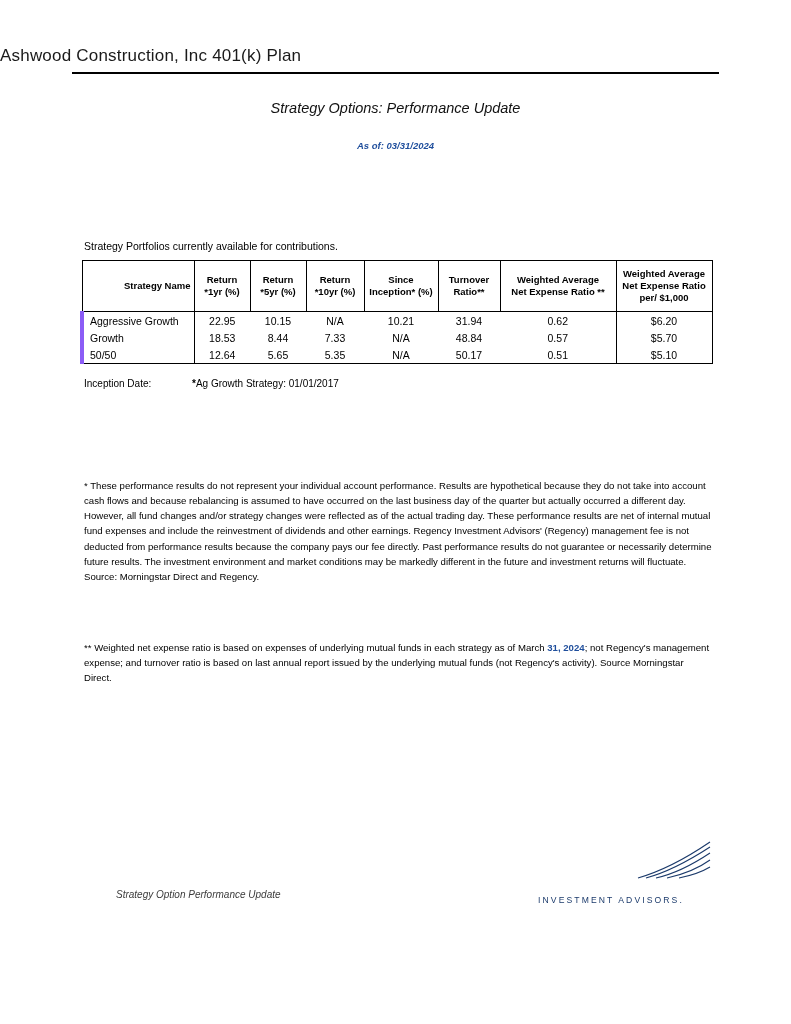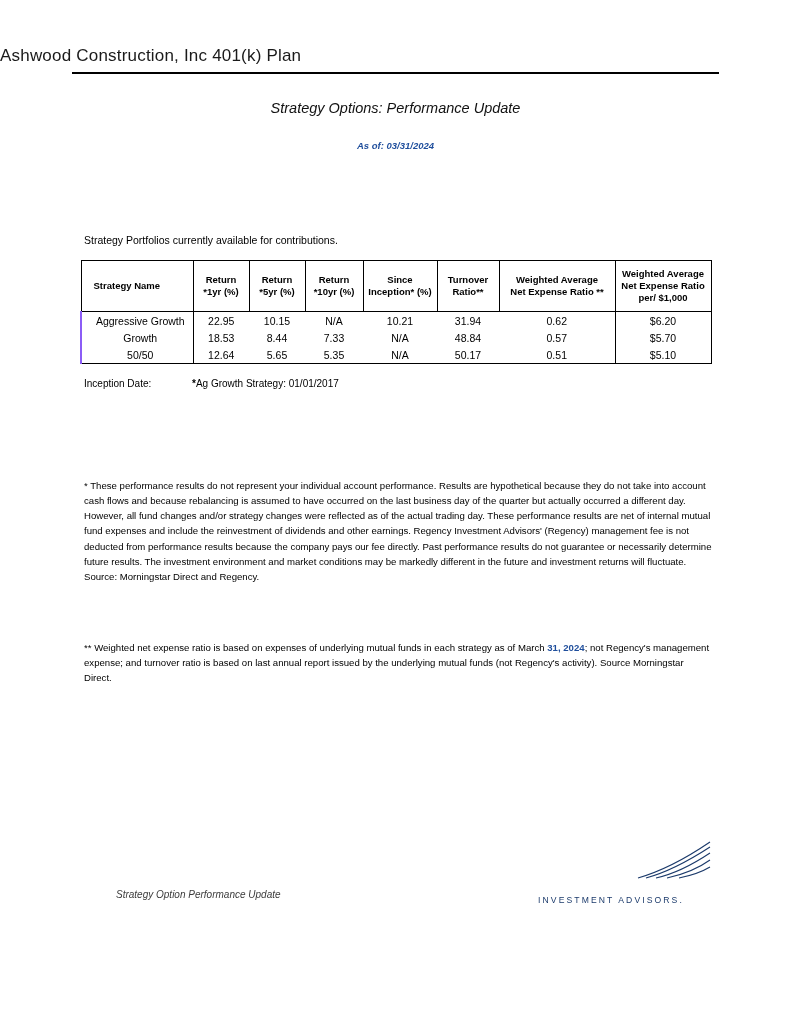--- a/index.html
+++ b/index.html
@@ -50,21 +50,21 @@
     font-weight: bold;
     font-style: italic;
     color: #1f4e9c;
     margin-top: 24px;
   }
 
   
   .intro {
     position: absolute;
     left: 84px;
-    top: 188px;
+    top: 194px;
     font-size: 10.5px;
     color: #000;
   }
 
   
   .table-wrap {
     position: absolute;
     left: 80px;
     top: 214px;
     width: 630px;
@@ -85,35 +85,35 @@
     border-bottom: 1px solid #000;
     font-weight: bold;
     font-size: 9.5px;
     line-height: 1.25;
     height: 46px;
     vertical-align: middle;
     text-align: center;
     padding: 2px 3px;
   }
   table.perf thead th.left {
-    text-align: left;
+    text-align: right;
     padding-left: 12px;
   }
   table.perf tbody td {
     height: 17px;
     text-align: center;
     vertical-align: middle;
     border-left: none;
     border-right: none;
     font-size: 10.5px;
   }
   table.perf tbody td.name {
-    text-align: center;
+    text-align: left;
     padding-left: 6px;
-    border-left: 2px solid #8b5cf6;
+    border-left: 4px solid #8b5cf6;
     border-right: 1px solid #000;
   }
   table.perf tbody td.lastcol {
     border-right: 1px solid #000;
   }
   table.perf tbody td.sep {
     border-right: 1px solid #000;
   }
   table.perf tbody tr:last-child td {
     border-bottom: 1.5px solid #000;

